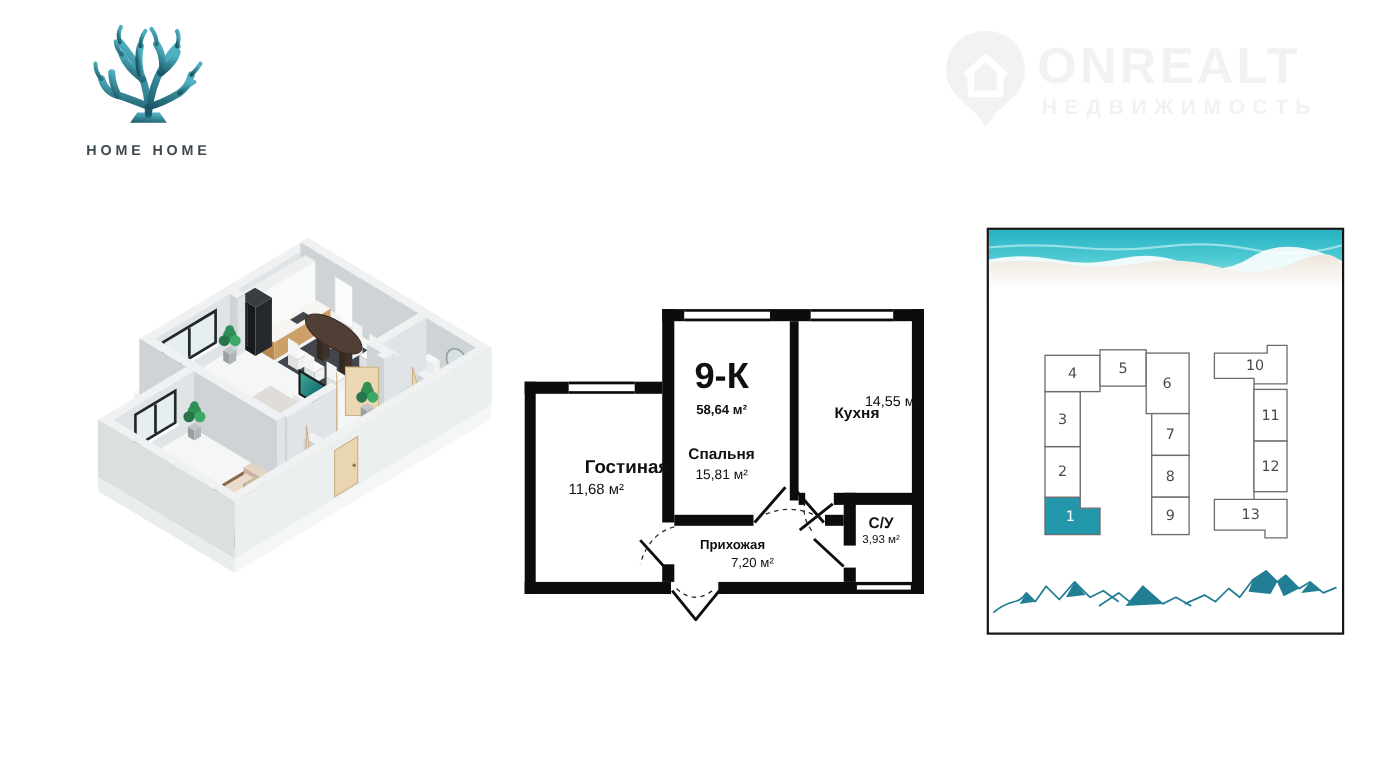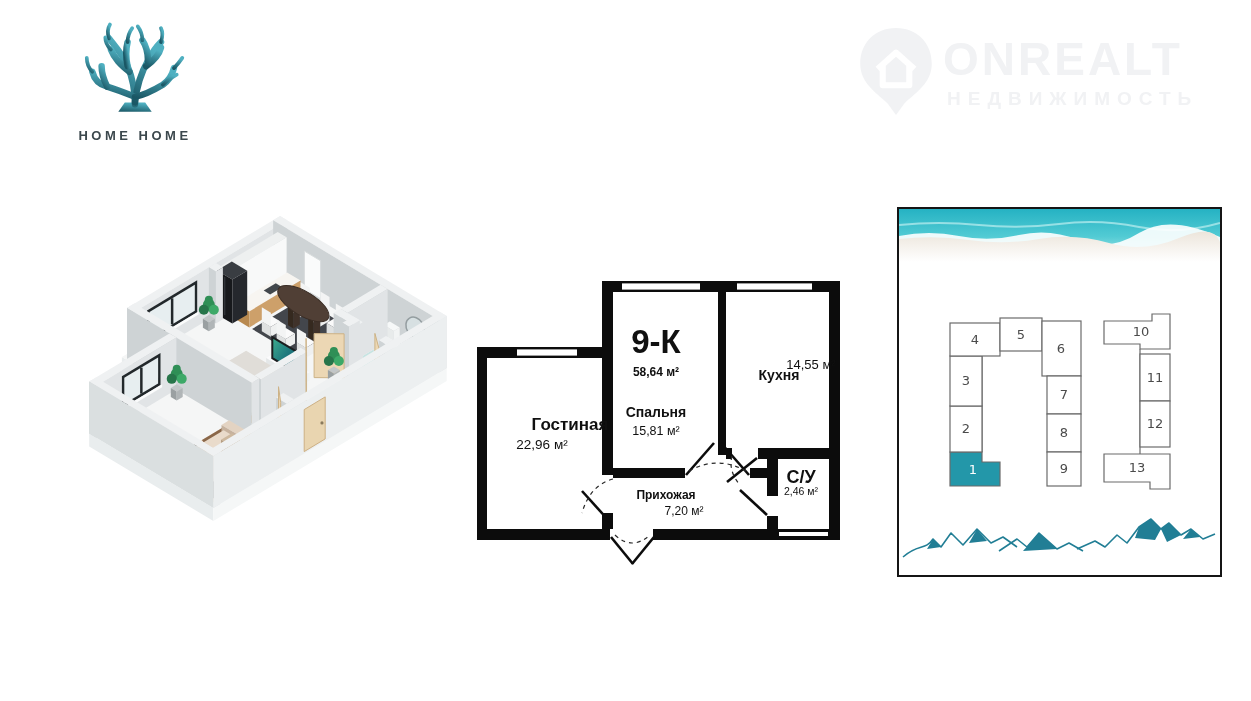--- a/index.html
+++ b/index.html
@@ -354,25 +354,25 @@
     </g>
   </svg>
 
   <div class="plabel" style="left:186px;top:50px;font-size:33px;font-weight:800;">9-К</div>
   <div class="plabel" style="left:186px;top:92px;font-size:12px;font-weight:700;">58,64 м²</div>
   <div class="plabel" style="left:186px;top:131px;font-size:14px;font-weight:700;">Спальня</div>
   <div class="plabel" style="left:186px;top:151px;font-size:12.5px;">15,81 м²</div>
   <div class="plabel" style="left:309px;top:82px;font-size:14px;font-weight:700;margin-top:12px;">Кухня</div>
   <div class="plabel" style="left:309px;top:84px;font-size:13px;margin-left:32px;">14,55 м²</div>
   <div class="plabel" style="left:72px;top:142px;font-size:17px;font-weight:700;margin-left:28px;">Гостиная</div>
-  <div class="plabel" style="left:72px;top:164px;font-size:13.5px;">22,96 м²</div>
+  <div class="plabel" style="left:72px;top:164px;font-size:13.5px;">11,68 м²</div>
   <div class="plabel" style="left:196px;top:215px;font-size:12px;font-weight:700;">Прихожая</div>
   <div class="plabel" style="left:214px;top:231px;font-size:12px;">7,20 м²</div>
-  <div class="plabel" style="left:331px;top:194px;font-size:18px;font-weight:800;">С/У</div>
-  <div class="plabel" style="left:331px;top:212px;font-size:10.5px;">2,46 м²</div>
+  <div class="plabel" style="left:331px;top:194px;font-size:14px;font-weight:800;">С/У</div>
+  <div class="plabel" style="left:331px;top:212px;font-size:10.5px;">3,93 м²</div>
 </div>
 
 <div id="panel">
   <svg width="321" height="66" viewBox="0 0 321 66" style="top:0">
     <defs>
       <linearGradient id="seaG" x1="0" y1="0" x2="0" y2="1">
         <stop offset="0" stop-color="#25b2c3"></stop>
             <stop offset="0.6" stop-color="#52cbd4"></stop>
             <stop offset="1" stop-color="#9ce2e5"></stop>
       </linearGradient>

